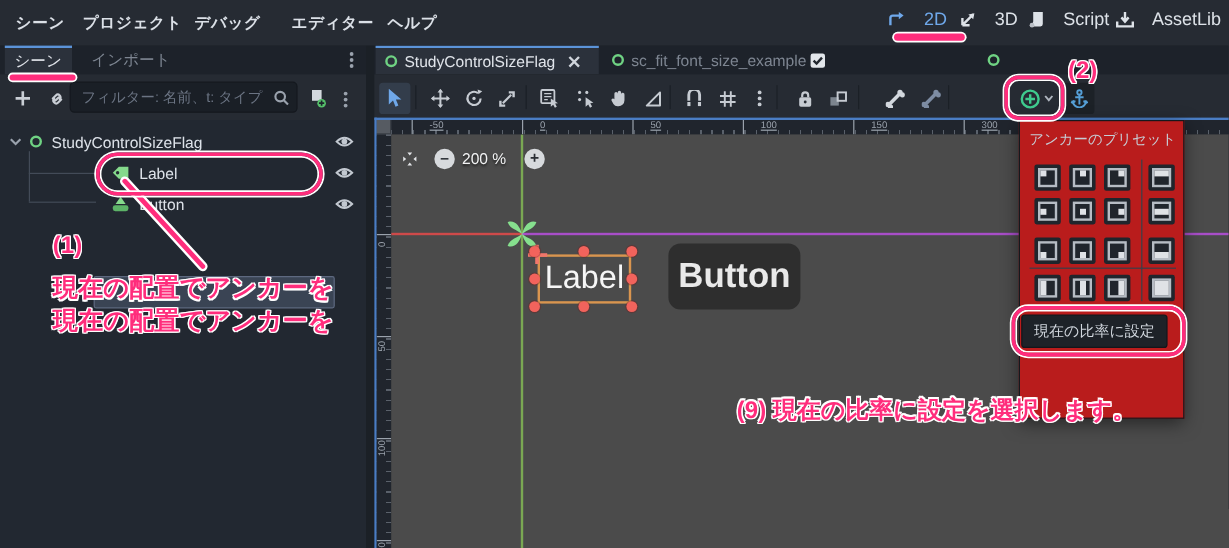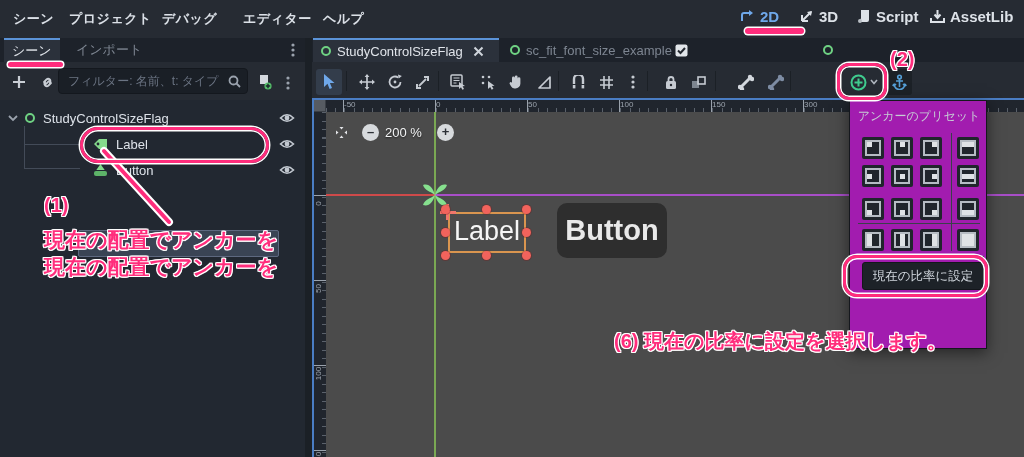--- a/index.html
+++ b/index.html
@@ -9,21 +9,21 @@
     background:#21262e;
     font-family:"Liberation Sans", sans-serif;
     color:#d7dce3;
     -webkit-font-smoothing:antialiased;
   }
   .abs { position:absolute; }
 
   
   #menubar { left:0; top:0; width:1024px; height:38px; background:#262b33; }
   .menu-item { position:absolute; top:10px; font-size:13px; font-weight:bold; color:#dbe0e7; letter-spacing:.5px; cursor:default; }
-  .mode { position:absolute; top:8px; display:flex; align-items:center; gap:5px; font-size:15px; font-weight:bold; color:#dde2e8; }
+  .mode { position:absolute; top:8px; display:flex; align-items:center; gap:15px; font-size:15px; font-weight:normal; color:#dde2e8; }
   .mode svg { display:block; }
   .mode.active { color:#6fa8ea; }
 
   
   .tabbar { background:#1d222a; }
   #left-tabbar  { left:0;   top:38px; width:305px;  height:24px; }
   #main-tabbar  { left:312px; top:38px; width:712px; height:24px; overflow:hidden; }
   .tab { position:absolute; top:0; height:24px; display:flex; align-items:center; gap:6px; font-size:13px; color:#7d8591; padding:0 8px; }
   .tab.active { background:#2b313b; color:#e0e4ea; border-top:2px solid #5b93d8; }
   .dot-circle { width:10px; height:10px; border:2px solid #6fd283; border-radius:50%; flex:0 0 auto; }
@@ -56,21 +56,21 @@
   #hruler { left:12px; top:0; width:698px; height:12px;
     background:
       linear-gradient(#20252d 0 8px, rgba(0,0,0,0) 8px),
       repeating-linear-gradient(to right, #5a616b 0 1px, #20252d 1px 9.2px);
   }
   #vruler { left:0; top:12px; width:12px; height:345px;
     background:
       linear-gradient(to right, #20252d 0 8px, rgba(0,0,0,0) 8px),
       repeating-linear-gradient(to bottom, #5a616b 0 1px, #20252d 1px 8.5px);
   }
-  .htick { position:absolute; top:0; height:12px; border-left:1px solid #9aa2ac; padding-left:0; font-size:8px; color:#9aa2ac; line-height:9px; }
+  .htick { position:absolute; top:0; height:12px; border-left:1px solid #9aa2ac; padding-left:14px; font-size:8px; color:#9aa2ac; line-height:9px;text-decoration:underline; }
   .vtick { position:absolute; left:0; width:12px; border-top:1px solid #9aa2ac; }
   .vtick span { position:absolute; left:-6px; top:3px; width:20px; font-size:8px; color:#9aa2ac; transform:rotate(-90deg); text-align:center; }
   #canvas { left:12px; top:12px; width:698px; height:345px; background:#4b4b4b; overflow:hidden; }
 
   .axis-v { position:absolute; left:108px; top:0; width:2px; height:345px; background:rgba(130,185,85,.85); }
   .axis-h-red { position:absolute; left:0; top:82px; width:109px; height:2px; background:rgba(221,74,74,.9); }
   .axis-h-mag { position:absolute; left:109px; top:82px; width:589px; height:2px; background:rgba(179,79,214,.9); }
 
   .zoombtn { position:absolute; top:12px; width:17px; height:17px; background:#d7dadd; border-radius:50%; color:#2b2f35; font-weight:bold; font-size:13px; text-align:center; line-height:16px; }
   #zoom-label { position:absolute; left:59px; top:13px; font-size:13px; color:#f2f3f4; text-shadow:0 1px 2px rgba(0,0,0,.6); }
@@ -78,29 +78,29 @@
   #label-ctrl { position:absolute; left:122px; top:100px; width:78px; height:41px; border:2px solid #d9954f; }
   #label-text { position:absolute; left:4px; top:2px; font-size:27px; color:#f6f6f6; filter:blur(.4px); }
   .handle { position:absolute; width:9px; height:9px; border-radius:50%; background:#f2635c; box-shadow:0 0 0 1px rgba(120,30,30,.35); }
   #pivot-h { position:absolute; left:114px; top:99px; width:16px; height:3px; background:#f0766b; }
   #pivot-v { position:absolute; left:120px; top:92px; width:3px; height:16px; background:#f0766b; }
 
   #button-ctrl { position:absolute; left:231px; top:91px; width:110px; height:55px; background:#2e2e2e; border-radius:10px; display:flex; align-items:center; justify-content:center; }
   #button-text { font-size:29px; font-weight:bold; color:#e9e9e9; filter:blur(.5px); }
 
   
-  #anchor-panel { left:849px; top:100px; width:138px; height:249px; background:#a21caf; border:1px solid #15181d; box-shadow:0 4px 14px rgba(0,0,0,.5); z-index:5; }
+  #anchor-panel { left:849px; top:100px; width:138px; height:249px; background:#b91c1c; border:1px solid #15181d; box-shadow:0 4px 14px rgba(0,0,0,.5); z-index:5; }
   #anchor-title { position:absolute; left:0; top:7px; width:138px; text-align:center; font-size:12px; color:#c6ccd4; }
   .preset { position:absolute; width:22px; height:22px; background:#20252c; border-radius:2px; }
   .preset .frame { position:absolute; left:3px; top:3px; width:16px; height:16px; border:2px solid #b6bcc4; }
   .preset .mark { position:absolute; background:#dfe2e6; }
   .ap-sep-v { position:absolute; left:101px; top:32px; width:1px; height:118px; background:#3a404a; }
   .ap-sep-h1 { position:absolute; left:8px; top:122px; width:122px; height:1px; background:#3a404a; }
   .ap-sep-h2 { position:absolute; left:4px; top:155px; width:130px; height:1px; background:#3a404a; }
-  #ratio-btn { position:absolute; left:12px; top:161px; width:122px; height:28px; background:#1d2228; border:1px solid #13161b; border-radius:3px; font-size:12.5px; color:#d2d8df; display:flex; align-items:center; justify-content:center; }
+  #ratio-btn { position:absolute; left:1px; top:161px; width:122px; height:28px; background:#1d2228; border:1px solid #13161b; border-radius:3px; font-size:12.5px; color:#d2d8df; display:flex; align-items:center; justify-content:center; }
 
   
   .pink-bar { background:#ff2d7c; border-radius:3px; box-shadow:0 0 0 1.5px #fff; z-index:8; }
   .pink-box { border:3px solid #ff2d7c; box-shadow:0 0 0 1.5px #fff, inset 0 0 0 1.5px #fff; z-index:8; }
   .pink-text { color:#ff2d7c; font-weight:bold; z-index:8;
     text-shadow:1px 0 0 #fff,-1px 0 0 #fff,0 1px 0 #fff,0 -1px 0 #fff,1px 1px 0 #fff,-1px -1px 0 #fff,1px -1px 0 #fff,-1px 1px 0 #fff; }
   #annot-svg { left:0; top:0; width:1024px; height:457px; z-index:7; pointer-events:none; }
 
   svg { display:block; }
 </style>
@@ -539,13 +539,13 @@
 
 <svg id="annot-svg" class="abs">
   <line x1="104" y1="151" x2="169" y2="222" stroke="#ffffff" stroke-width="8" stroke-linecap="round"></line>
   <line x1="104" y1="151" x2="169" y2="222" stroke="#ff2d7c" stroke-width="4" stroke-linecap="round"></line>
 </svg>
 
 <div class="abs pink-text" style="left:44px;top:194px;font-size:20px">(1)</div>
 <div class="abs pink-text" style="left:44px;top:226px;font-size:21px">現在の配置でアンカーを</div>
 <div class="abs pink-text" style="left:44px;top:253px;font-size:21px">現在の配置でアンカーを</div>
 <div class="abs pink-text" style="left:890px;top:48px;font-size:20px">(2)</div>
-<div class="abs pink-text" style="left:614px;top:328px;font-size:20px">(6) 現在の比率に設定を選択します。</div>
+<div class="abs pink-text" style="left:614px;top:328px;font-size:20px">(9) 現在の比率に設定を選択します。</div>
 
 </body></html>

